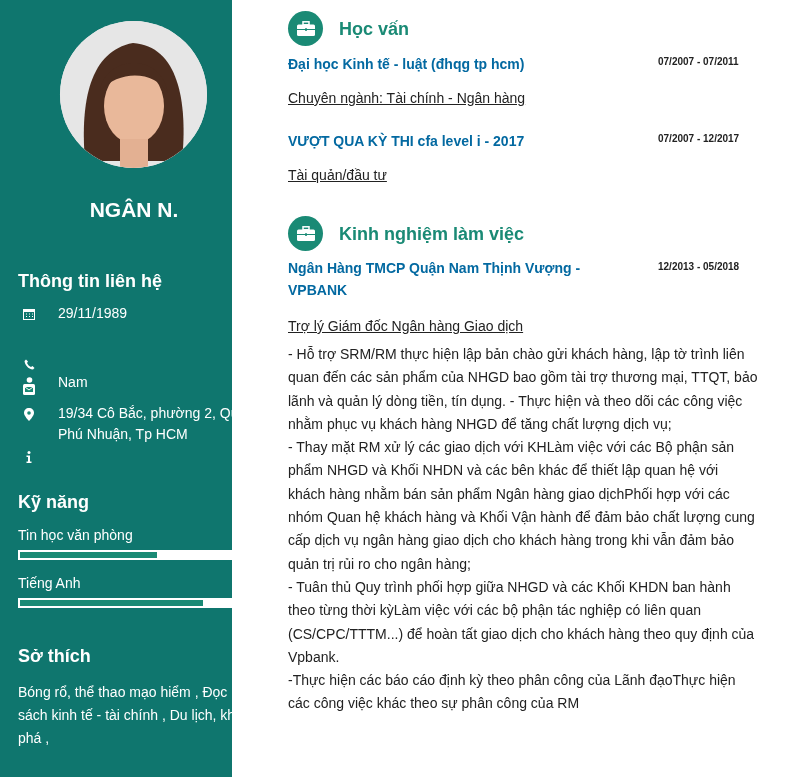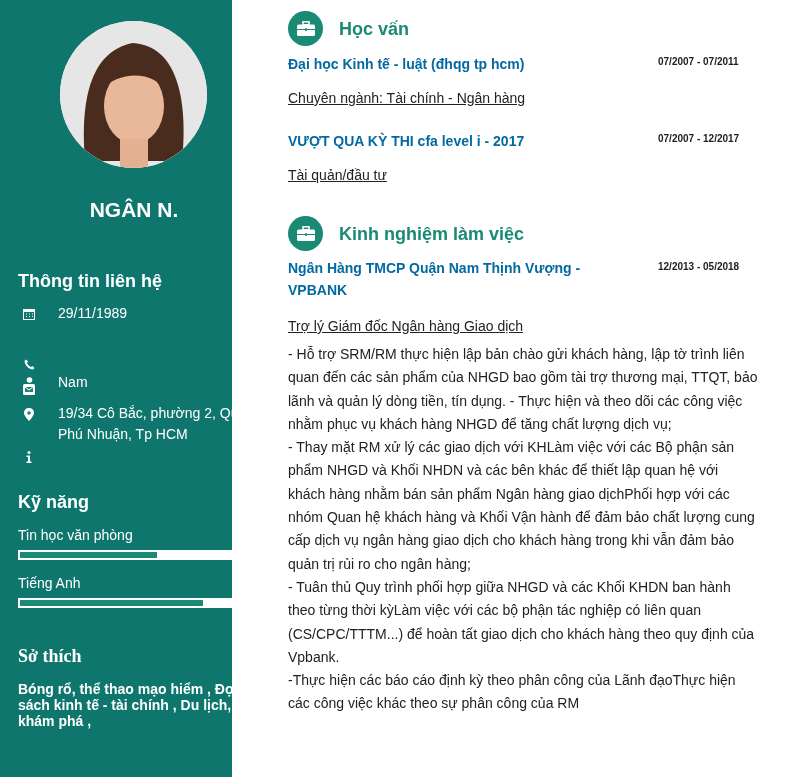--- a/index.html
+++ b/index.html
@@ -7,21 +7,21 @@
   .sidebar { position:absolute; left:0; top:0; width:232px; height:777px; background:#0f766e; color:#ffffff; }
   .avatar { position:absolute; left:60px; top:21px; width:147px; height:147px; border-radius:50%; overflow:hidden; background:#e8e8e8; }
   .name { position:absolute; left:0; width:268px; top:198px; text-align:center; font-size:21px; font-weight:bold; }
   .side-h { position:absolute; left:18px; font-size:18px; font-weight:bold; }
   .contact-row { position:absolute; left:22px; font-size:14px; display:flex; align-items:flex-start;gap:12px; }
   .contact-row .ic { width:14px; height:14px; margin-right:10px; margin-top:1px; display:inline-flex; align-items:center; justify-content:center; }
   .contact-row .txt { line-height:21px; margin-top:-3px; }
   .skill-label { position:absolute; left:18px; font-size:14px; }
   .bar { position:absolute; left:18px; width:231px; height:10px; background:#ffffff; }
   .bar .fill { position:absolute; left:2px; top:2px; height:6px; background:#1a8a75; }
-  .hobby { position:absolute; left:18px; top:681px; width:240px; font-size:14px; line-height:16px;font-weight:bold; }
+  .hobby { position:absolute; left:18px; top:681px; width:240px; font-size:14px; line-height:23px; }
   .main { position:absolute; left:268px; top:0; width:532px; height:777px; }
   .sec-icon { position:absolute; left:20px; width:35px; height:35px; border-radius:50%; background:#1a8a75; display:flex; align-items:center; justify-content:center; }
   .sec-title { position:absolute; left:71px; font-size:18px; font-weight:bold; color:#1a8a75; }
   .item-title { position:absolute; left:20px; font-size:14px; font-weight:bold; color:#0369a1; line-height:22px; }
   .item-date { position:absolute; left:390px; font-size:10px; color:#222;font-weight:bold; }
   .item-text { position:absolute; left:20px; font-size:14px; color:#222;text-decoration:underline; }
   .desc { position:absolute; left:20px; top:343px; width:470px; font-size:14px; color:#222; line-height:23.3px; }
   .desc p { margin:0; }
 </style>
 </head>
@@ -100,21 +100,21 @@
   <div class="side-h" style="top:492px;">Kỹ năng</div>
   <div class="skill-label" style="top:527px;">Tin học văn phòng</div>
   <div class="bar" style="top:550px;">
       <div class="fill" style="width:137px;"></div>
     </div>
   <div class="skill-label" style="top:575px;">Tiếng Anh</div>
   <div class="bar" style="top:598px;">
       <div class="fill" style="width:183px;"></div>
     </div>
 
-  <div class="side-h" style="top:646px;font-family:Liberation Serif, serif;">Sở thích</div>
+  <div class="side-h" style="top:646px;">Sở thích</div>
   <div class="hobby">Bóng rổ, thể thao mạo hiểm , Đọc sách kinh tế - tài chính , Du lịch, khám phá ,</div>
 </div>
 
 <div class="main">
 
   <div class="sec-icon" style="top:11px;">
     <svg width="18" height="15" viewBox="0 0 18 15">
         <rect x="6" y="0.8" width="6" height="3" fill="none" stroke="#fff" stroke-width="1.5"></rect>
         <rect x="0" y="3.5" width="18" height="11.5" rx="1.5" fill="#fff"></rect>
         <rect x="0" y="8" width="18" height="1" fill="#1a8a75"></rect>

